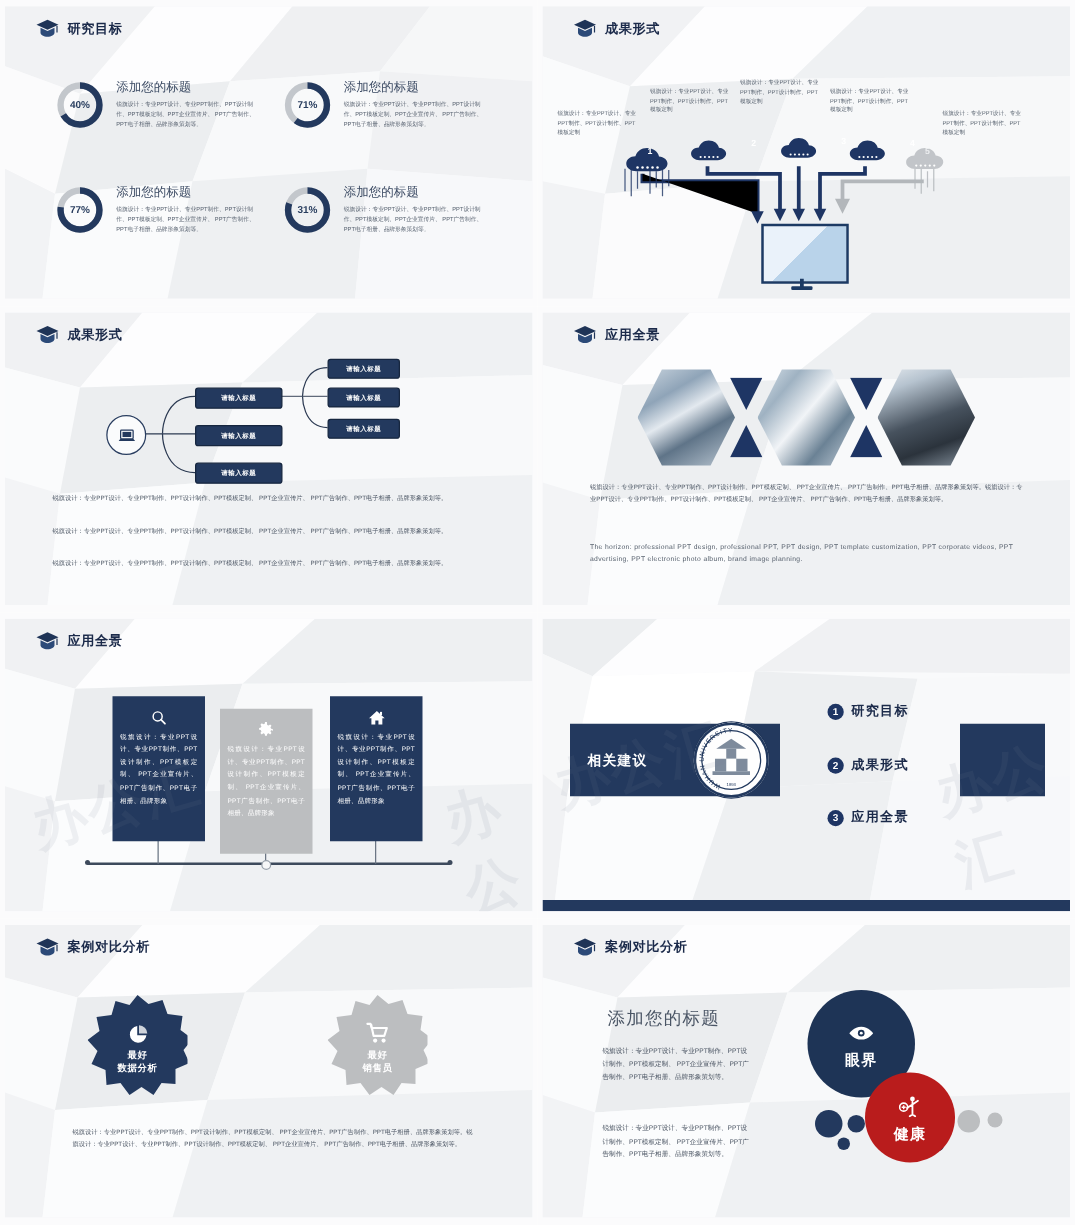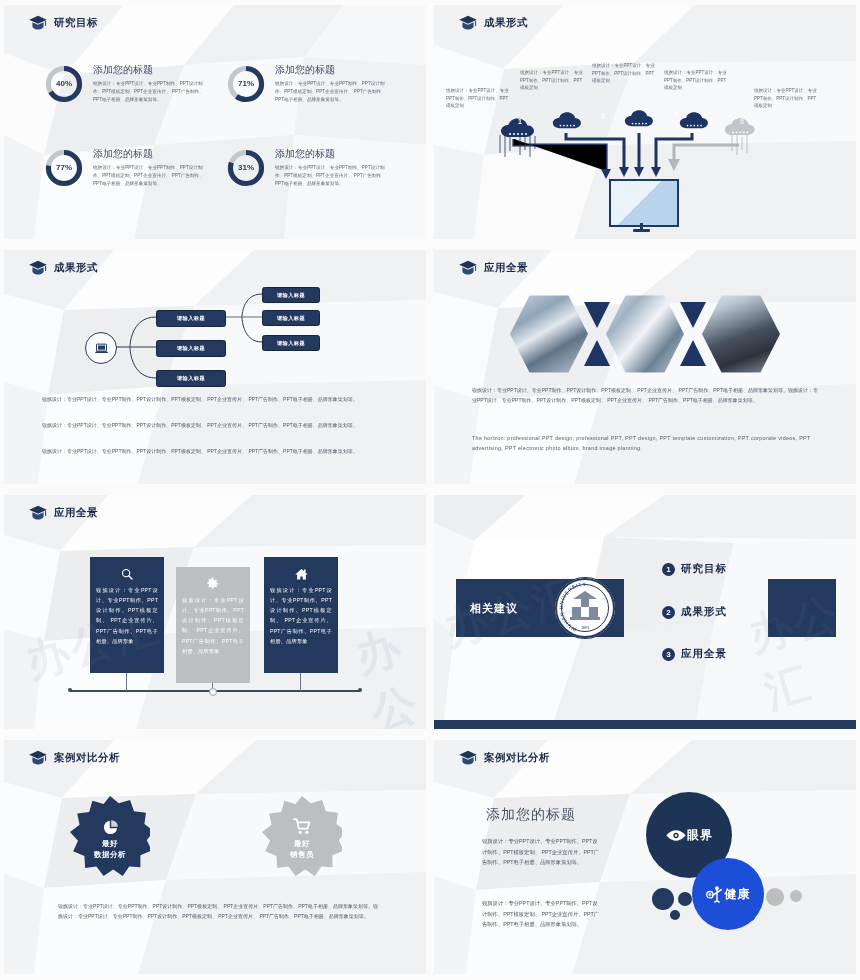--- a/index.html
+++ b/index.html
@@ -67,21 +67,21 @@
 
   
   .badge{position:absolute;width:80px;height:80px;display:flex;flex-direction:column;align-items:center;justify-content:center;
     clip-path:polygon(50% 0%,61% 9%,75% 5%,80% 19%,95% 21%,93% 35%,105% 44%,96% 55%,102% 68%,88% 74%,88% 89%,74% 88%,66% 100%,54% 92%,42% 100%,33% 88%,19% 90%,18% 75%,4% 69%,10% 56%,0% 45%,12% 36%,9% 22%,24% 20%,28% 6%,42% 10%);}
   .badge.blue{background:#23395e;}
   .badge.gray{background:#bcbec0;}
   .badge .bico{height:24px;display:flex;align-items:flex-end;justify-content:center;margin-bottom:3px;}
   .badge .btxt{color:#fff;font-size:7.5px;line-height:1.45;text-align:center;font-weight:bold;letter-spacing:.5px;}
 
   
-  .bub{position:absolute;border-radius:50%;display:flex;align-items:center;justify-content:center;}
+  .bub{position:absolute;border-radius:50%;display:flex;flex-direction:column;align-items:center;justify-content:center;}
   .bub .bi{height:26px;display:flex;align-items:center;justify-content:center;}
   .bub .bl{color:#fff;font-size:12px;font-weight:bold;letter-spacing:1px;margin-top:1px;}
   .dotc{position:absolute;border-radius:50%;}
   .s8-h{position:absolute;font-size:14px;color:#4a5565;letter-spacing:1px;}
   .s8-p{position:absolute;font-size:5.3px;line-height:2;color:#4d5765;width:120px;}
 </style>
 </head>
 <body>
 
 <div class="grid">
@@ -634,21 +634,21 @@
       <div class="bub" style="left:212px;top:52px;width:86px;height:86px;background:#1e3456;">
         <div class="bi">
           <svg viewBox="0 0 30 16" width="22" height="13">
               <path d="M15 1C7 1 2 8 2 8s5 7 13 7 13-7 13-7-5-7-13-7z" fill="#fff"></path>
               <circle cx="15" cy="8" r="3.6" fill="#1e3456"></circle>
               <circle cx="15" cy="8" r="1.6" fill="#fff"></circle>
             </svg>
         </div>
         <span class="bl">眼界</span>
       </div>
-      <div class="bub" style="left:258px;top:118px;width:72px;height:72px;background:#1d4ed8;">
+      <div class="bub" style="left:258px;top:118px;width:72px;height:72px;background:#b91c1c;">
         <div class="bi">
           <svg viewBox="0 0 26 24" width="19" height="18">
               <circle cx="15" cy="4" r="2.6" fill="#fff"></circle>
               <path d="M15 7v14M15 10l6-4M15 10l-6 4M15 21l-3 2M15 21l3 2" stroke="#fff" stroke-width="2" stroke-linecap="round" fill="none"></path>
               <circle cx="5.4" cy="13" r="4.4" fill="none" stroke="#fff" stroke-width="1.8"></circle>
               <path d="M3.2 13h4.4M5.4 10.8v4.4" stroke="#fff" stroke-width="1.6"></path>
             </svg>
         </div>
         <span class="bl">健康</span>
       </div>

